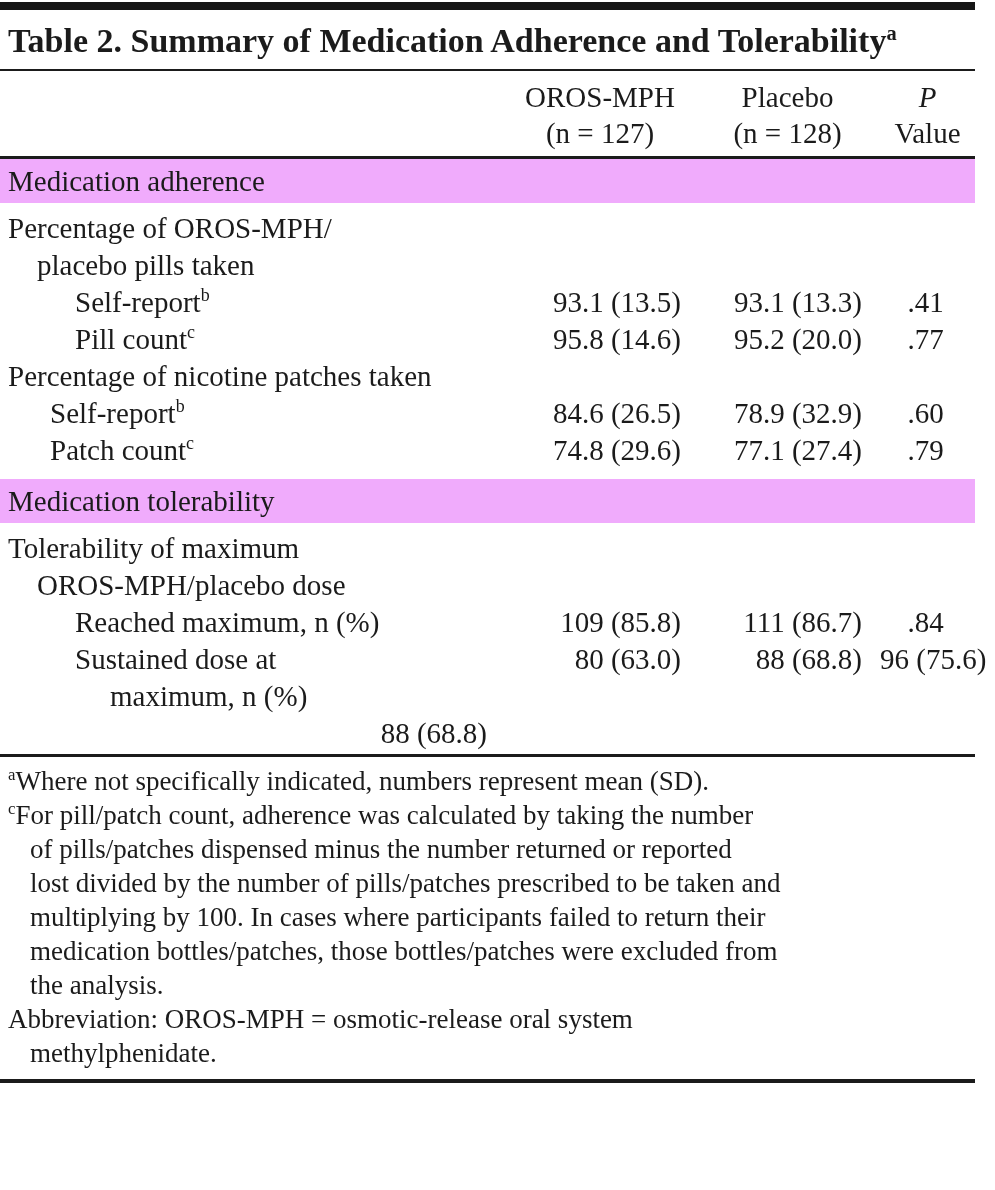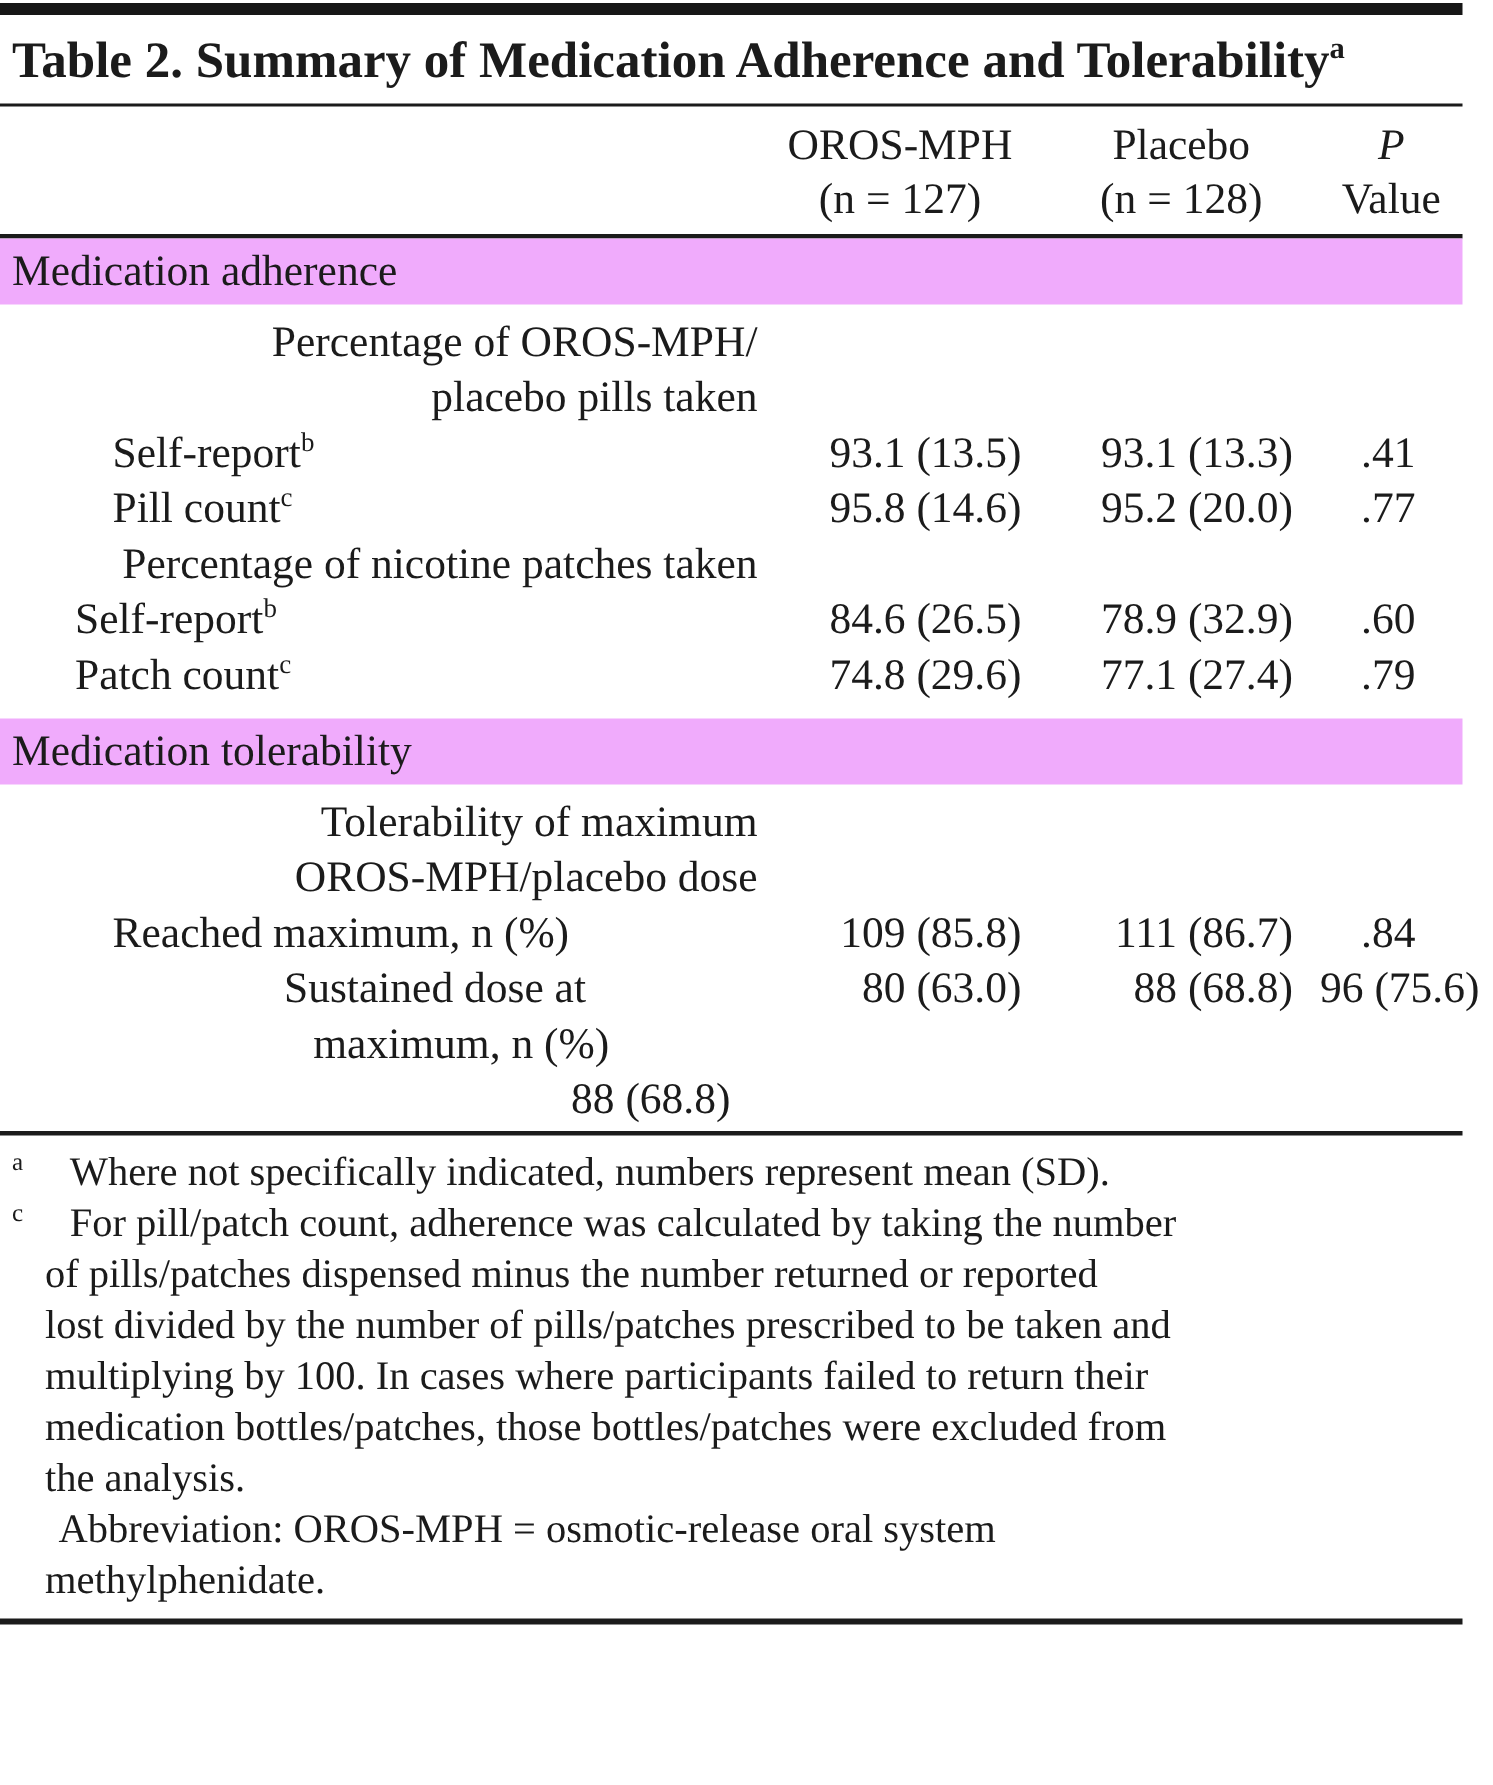--- a/index.html
+++ b/index.html
@@ -41,40 +41,40 @@
     grid-column: 1 / -1;
     background: #f0abfc;
     height: 44px; line-height: 44px;
     padding-left: 8px;
     margin: 10px 0 7px 0;
   }
   .band.first { margin-top: 0; }
 
   .lbl { padding-left: 8px; }
   .lbl .txt { white-space: pre-line; }
-  .ind0  { padding-left: 37px;  text-indent: -29px; text-align: right; }
+  .ind0  { padding-left: 37px;  text-indent: -29px; }
   .ind1  { padding-left: 50px; }
   .ind2  { padding-left: 75px; }
-  .ind2d { padding-left: 110px; text-indent: -35px; text-align: center; }
+  .ind2d { padding-left: 110px; text-indent: -35px; }
   .lbl sup { font-size: 0.62em; vertical-align: super; line-height: 0; }
 
   .val { text-align: right; white-space: nowrap; }
   .val.c2 { padding-right: 14px; }
   .val.c3 { padding-right: 18px; }
   .pv  { text-align: center; padding-right: 4px; white-space: nowrap; }
 
   .footnotes {
     border-top: 3px solid #1b1b1b;
     margin-top: 2px;
     padding: 7px 8px 9px 8px;
     font-size: 27px; line-height: 34px;
   }
   .fn { padding-left: 22px; text-indent: -22px; }
   .fn sup { font-size: 0.62em; vertical-align: super; line-height: 0; }
-  .fn .ftxt { white-space: pre-line; margin-left: 31px; }
+  .fn .ftxt { white-space: pre-line; }
 
   .bottomrule { border-top: 4px solid #1b1b1b; }
 </style>
 </head>
 <body>
 
 <div class="page">
 
   <div class="topbar"></div>
 

